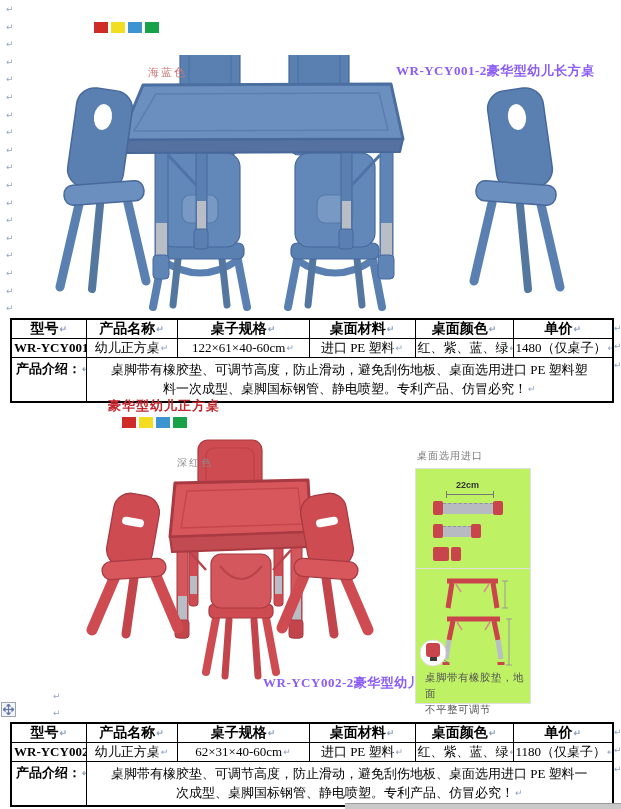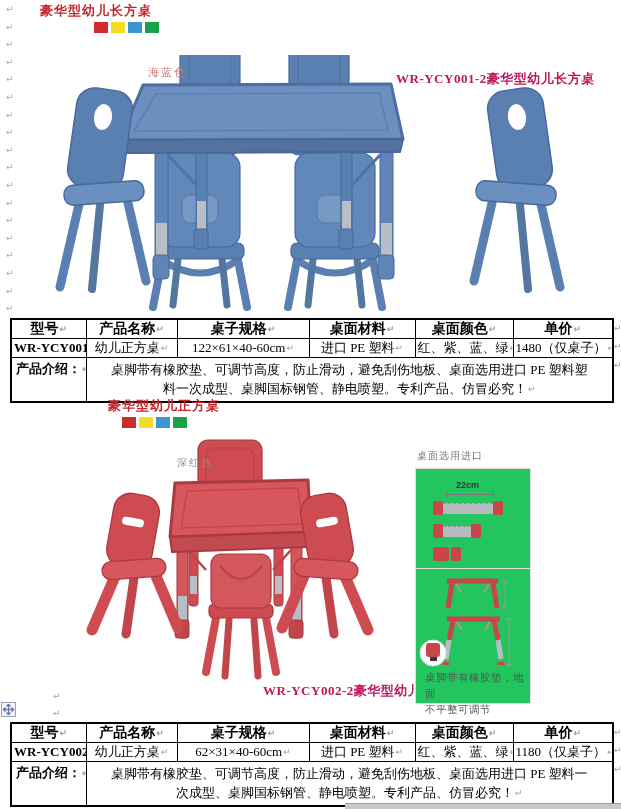--- a/index.html
+++ b/index.html
@@ -15,38 +15,38 @@
              font-size:13px;color:#c3272e;letter-spacing:1px;white-space:nowrap;}
 
   
   .swatch-row{display:flex;gap:3px;}
   .swatch{width:14px;height:11px;}
 
   
   .lbl-sea{font-size:11px;color:#cc7777;letter-spacing:2px;}
   .lbl-deep{font-size:10px;color:#8c8c8c;letter-spacing:2px;}
   .lbl-model{font-family:"Liberation Serif","DejaVu Serif",serif;font-weight:bold;
-             font-size:13px;color:#be185d;white-space:nowrap;letter-spacing:.5px;margin-top:8px;}
+             font-size:13px;color:#8b5cf6;white-space:nowrap;letter-spacing:.5px;}
 
   
   table.spec{border-collapse:collapse;table-layout:fixed;width:602px;
              font-family:"Liberation Serif","DejaVu Serif",serif;color:#000;
              border:2px solid #000;}
   table.spec th,table.spec td{border:1px solid #000;padding:0 2px;white-space:nowrap;overflow:hidden;font-family:Liberation Serif, serif;}
   table.spec th{font-size:14px;font-weight:bold;text-align:center;height:17px;}
   table.spec td{font-size:13px;text-align:center;height:17px;}
   table.spec td.model{font-weight:bold;}
   table.spec td.intro-label{font-weight:bold;font-size:13px;vertical-align:top;text-align:left;padding:2px 0 0 4px;}
   table.spec td.intro-body{text-align:center;white-space:normal;line-height:19px;padding:2px 4px;font-size:13px;}
   .cm{font-size:9px;color:#8fa3c0;margin-left:1px;vertical-align:1px;}
   .rowmark{position:absolute;font-size:9px;color:#8fa3c0;}
 
   
   .diag-title{font-size:10px;color:#777;letter-spacing:1px;}
-  .diag-box{position:absolute;background:#22c55e;border:1px solid #e0e0e0;}
+  .diag-box{position:absolute;background:#bef264;border:1px solid #e0e0e0;}
   .dim-label{position:absolute;font-size:9px;font-weight:bold;color:#333;}
   .dim-line{position:absolute;height:7px;border-left:1px solid #777;border-right:1px solid #777;}
   .dim-line:before{content:"";position:absolute;left:0;right:0;top:3px;border-top:1px solid #777;}
   .tube{position:absolute;display:flex;align-items:center;}
   .tube .cap{width:10px;height:14px;background:#c9444b;border-radius:2px;}
   .tube .bar{height:11px;background:#b7bbc1;border-top:1px dashed #8e939a;box-sizing:border-box;}
   .diag-caption{position:absolute;font-size:10.5px;color:#555;line-height:16px;letter-spacing:.5px;}
 
   
   .move-handle{position:absolute;width:13px;height:13px;background:#f3f4f6;border:1px solid #9aa4b5;
@@ -75,21 +75,20 @@
       <span class="pmark" style="left: 6px; top: 216.2px;">↵</span>
       <span class="pmark" style="left: 6px; top: 233.8px;">↵</span>
       <span class="pmark" style="left: 6px; top: 251.4px;">↵</span>
       <span class="pmark" style="left: 6px; top: 269px;">↵</span>
       <span class="pmark" style="left: 6px; top: 286.6px;">↵</span>
       <span class="pmark" style="left: 6px; top: 304.2px;">↵</span>
     </div>
   <span class="pmark" style="left:53px;top:692px;">↵</span>
   <span class="pmark" style="left:53px;top:709px;">↵</span>
 
-  <div class="abs sec-title" style="left:40px;top:2px;">豪华型幼儿长方桌</div>
 
   <div class="abs swatch-row" style="left:94px;top:22px;">
       <div class="swatch" style="background: rgb(207, 43, 40);"></div>
       <div class="swatch" style="background: rgb(242, 221, 33);"></div>
       <div class="swatch" style="background: rgb(60, 149, 209);"></div>
       <div class="swatch" style="background: rgb(23, 162, 74);"></div>
     </div>
 
   <svg class="abs" style="left:10px;top:55px;" width="600" height="260" viewBox="0 0 600 260">
 

